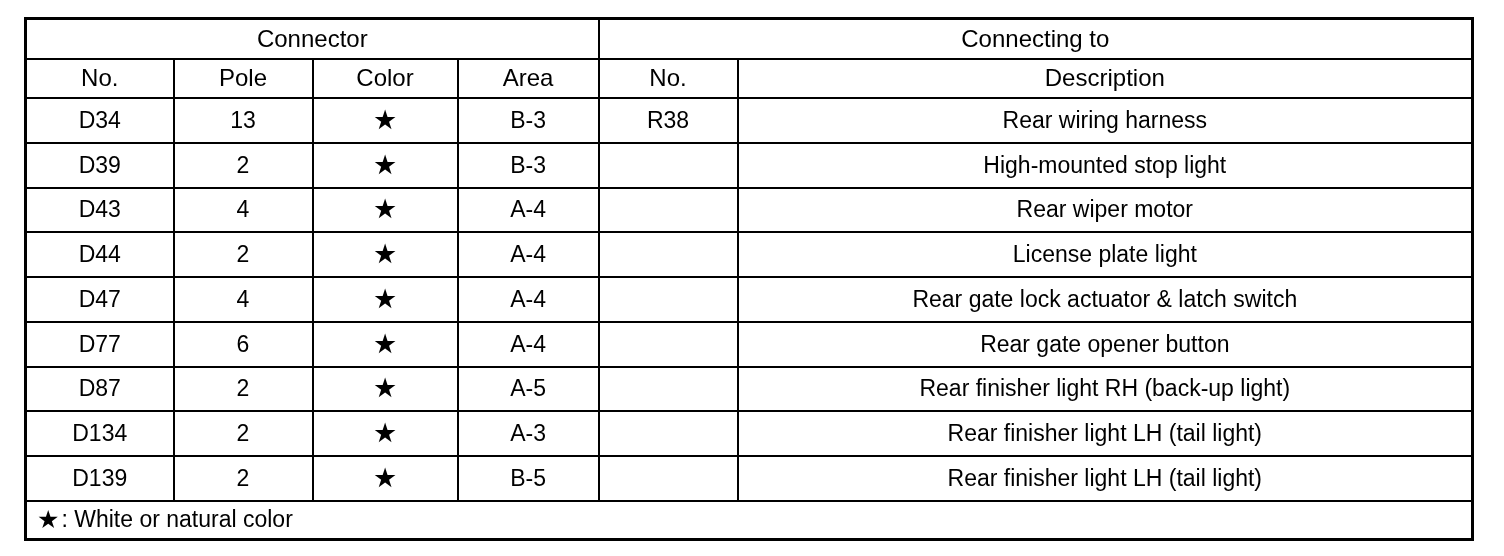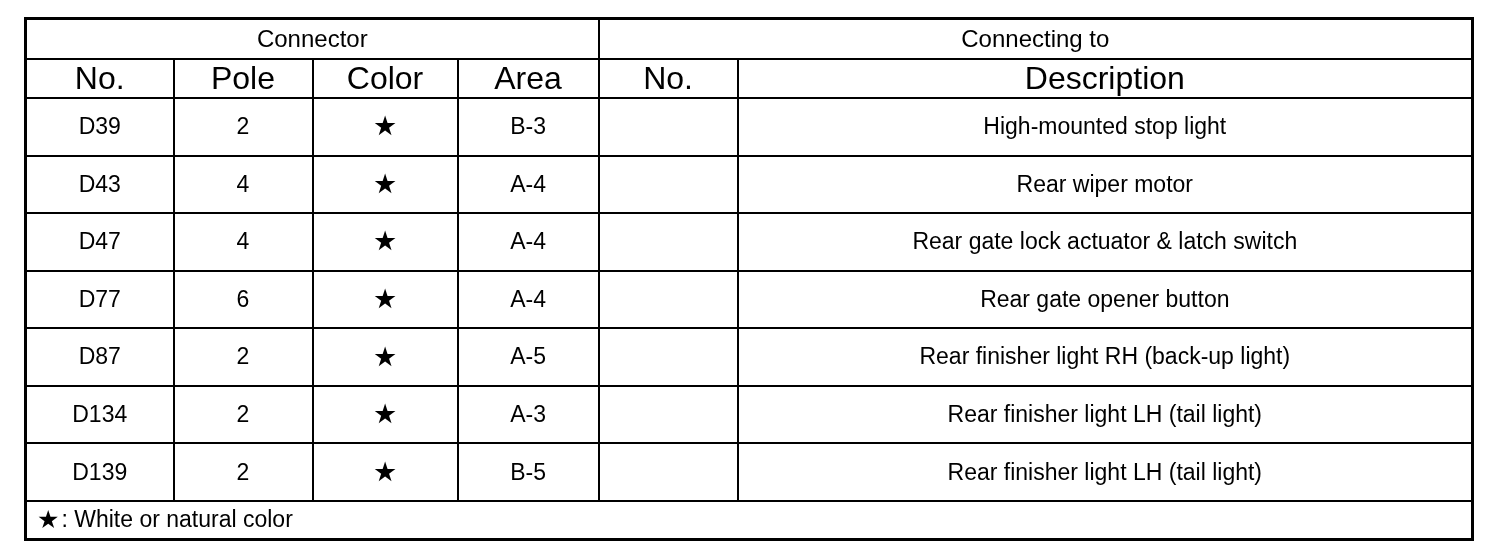--- a/index.html
+++ b/index.html
@@ -51,21 +51,21 @@
 
   
   tr.group-head th {
     height: 38px;
     font-size: 24px;
   }
 
   
   tr.col-head th {
     height: 37px;
-    font-size: 32px;
+    font-size: 24px;
   }
 
   tr.data-row td {
     height: 37.5px;
   }
 
   td.desc-cell, th.desc-head {
     text-align: left;
     padding-left: 13px;
     border-radius: 19px;
@@ -130,34 +130,50 @@
         <th>No.</th>
         <th>Pole</th>
         <th>Color</th>
         <th>Area</th>
         <th>No.</th>
         <th class="desc-head">Description</th>
       </tr>
     </thead>
     <tbody id="table-body">
         <tr class="data-row">
+          <td>D34</td>
+          <td>13</td>
+          <td class="color-cell"><span class="star">★</span></td>
+          <td>B-3</td>
+          <td>R38</td>
+          <td class="desc-cell">Rear wiring harness</td>
+        </tr>
+        <tr class="data-row">
           <td>D39</td>
           <td>2</td>
           <td class="color-cell"><span class="star">★</span></td>
           <td>B-3</td>
           <td></td>
           <td class="desc-cell">High-mounted stop light</td>
         </tr>
         <tr class="data-row">
           <td>D43</td>
           <td>4</td>
           <td class="color-cell"><span class="star">★</span></td>
           <td>A-4</td>
           <td></td>
           <td class="desc-cell">Rear wiper motor</td>
+        </tr>
+        <tr class="data-row">
+          <td>D44</td>
+          <td>2</td>
+          <td class="color-cell"><span class="star">★</span></td>
+          <td>A-4</td>
+          <td></td>
+          <td class="desc-cell">License plate light</td>
         </tr>
         <tr class="data-row">
           <td>D47</td>
           <td>4</td>
           <td class="color-cell"><span class="star">★</span></td>
           <td>A-4</td>
           <td></td>
           <td class="desc-cell">Rear gate lock actuator &amp; latch switch</td>
         </tr>
         <tr class="data-row">

